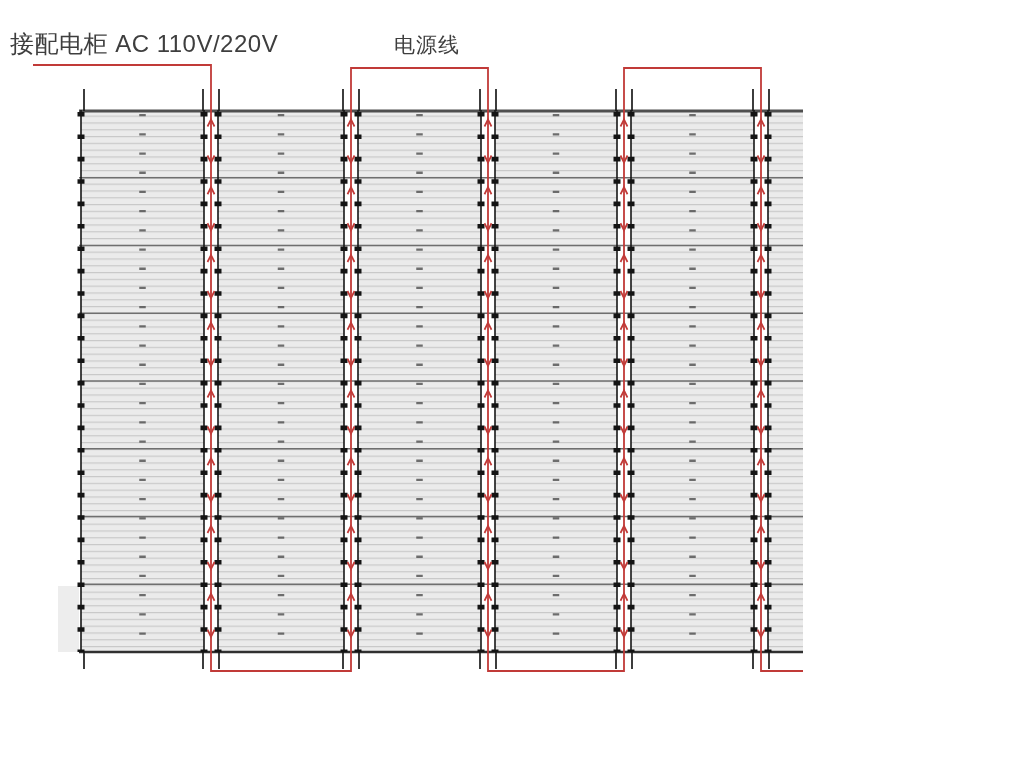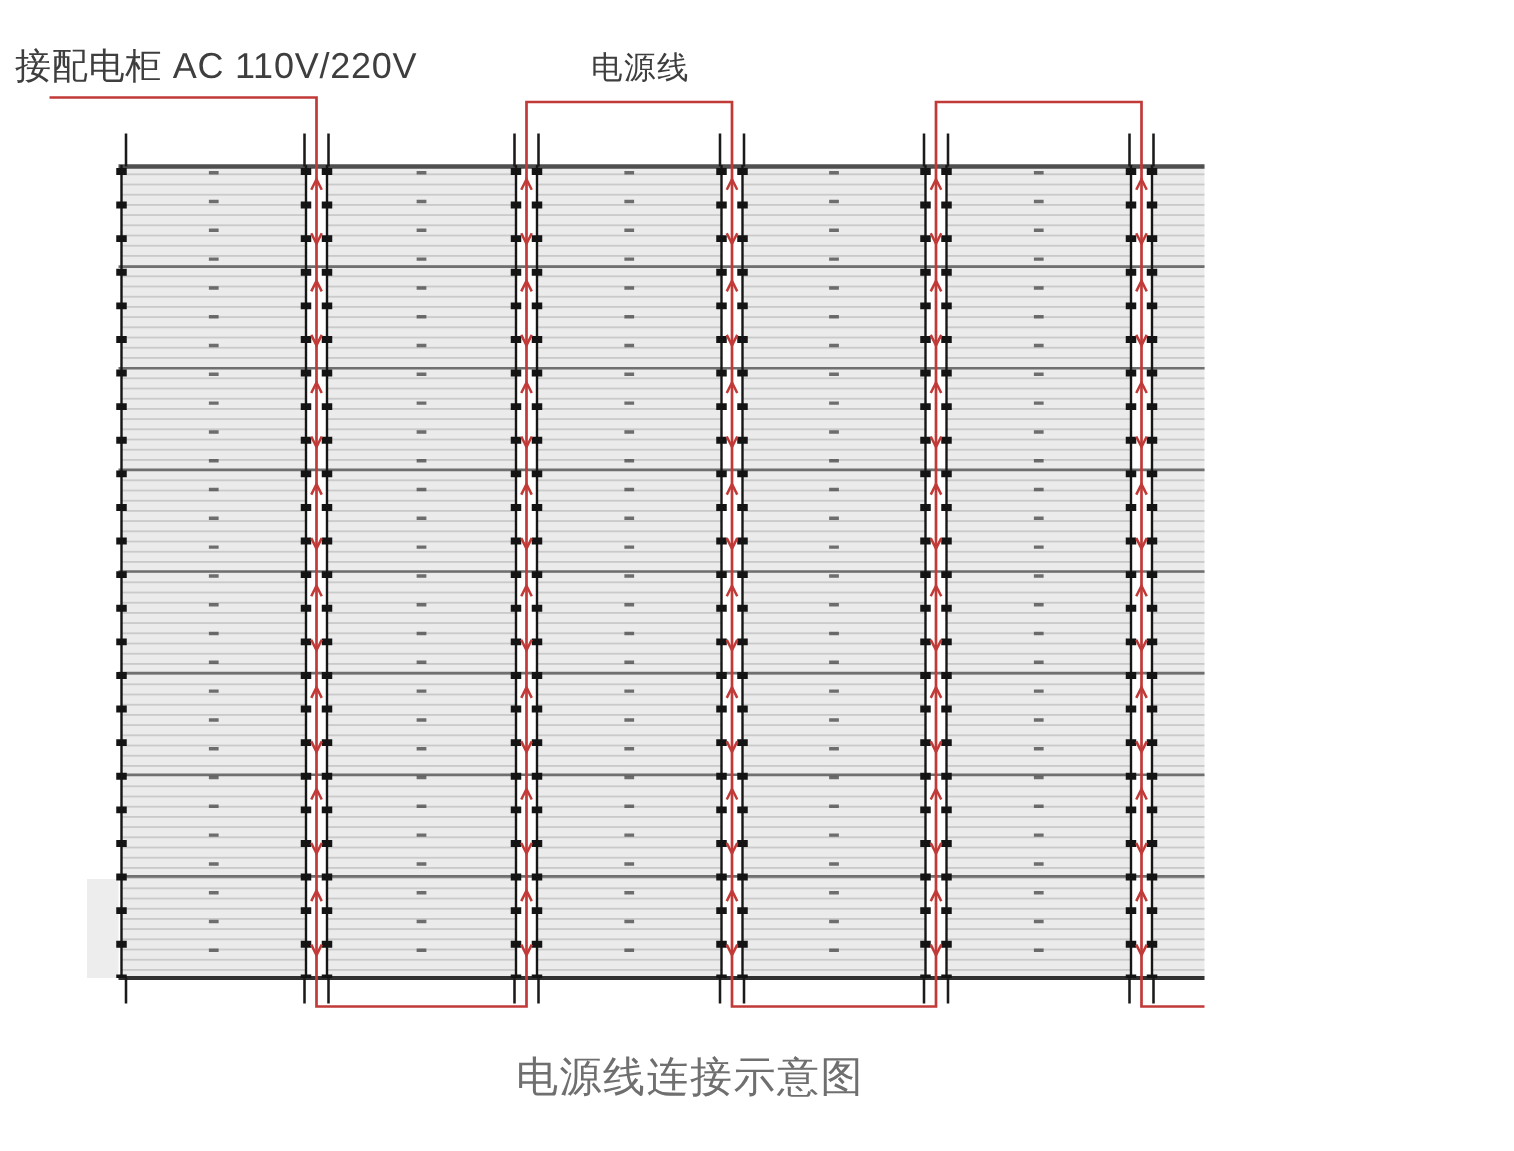--- a/index.html
+++ b/index.html
@@ -192,14 +192,13 @@
       <polyline points="890.5,358.75 894,365.75 897.5,358.75" fill="none" stroke="#c13a38" stroke-width="1.7"></polyline>
       <polyline points="890.5,397.5 894,390.5 897.5,397.5" fill="none" stroke="#c13a38" stroke-width="1.7"></polyline>
       <polyline points="890.5,426.5 894,433.5 897.5,426.5" fill="none" stroke="#c13a38" stroke-width="1.7"></polyline>
       <polyline points="890.5,465.25 894,458.25 897.5,465.25" fill="none" stroke="#c13a38" stroke-width="1.7"></polyline>
       <polyline points="890.5,494.25 894,501.25 897.5,494.25" fill="none" stroke="#c13a38" stroke-width="1.7"></polyline>
       <polyline points="890.5,533 894,526 897.5,533" fill="none" stroke="#c13a38" stroke-width="1.7"></polyline>
       <polyline points="890.5,562 894,569 897.5,562" fill="none" stroke="#c13a38" stroke-width="1.7"></polyline>
       <polyline points="890.5,600.75 894,593.75 897.5,600.75" fill="none" stroke="#c13a38" stroke-width="1.7"></polyline>
       <polyline points="890.5,629.75 894,636.75 897.5,629.75" fill="none" stroke="#c13a38" stroke-width="1.7"></polyline>
     </svg>
-  <div class="caption">电源线连接示意图</div>
 </div>
 
 </body></html>

